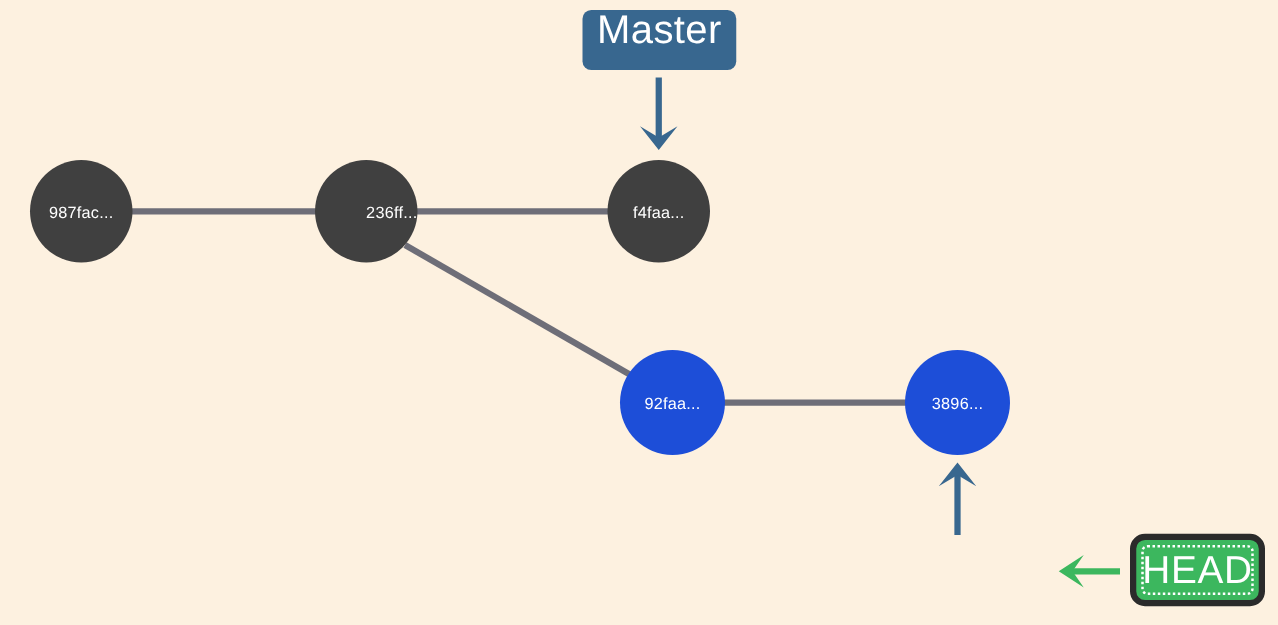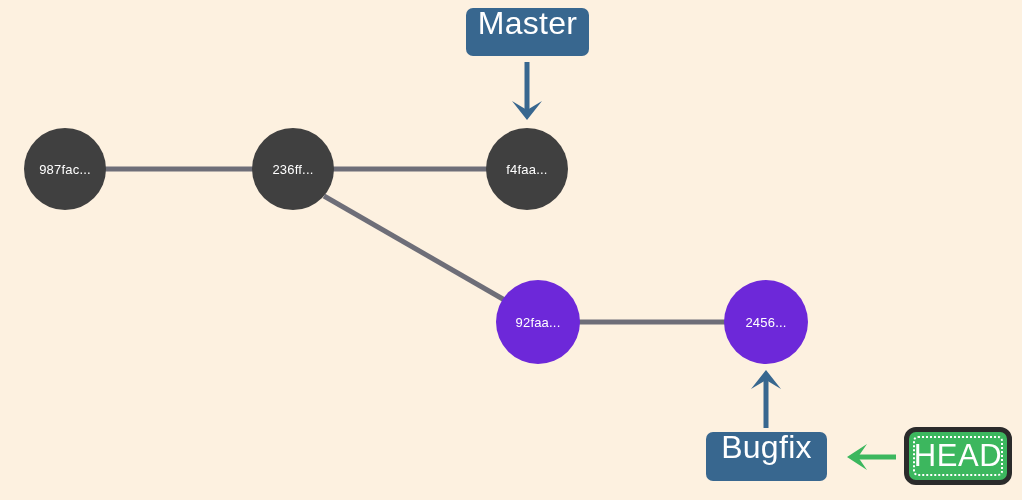--- a/index.html
+++ b/index.html
@@ -30,21 +30,21 @@
     border-radius: 50%;
     display: flex;
     align-items: center;
     justify-content: center;
     color: #ffffff;
     font-size: 13px;
     letter-spacing: 0.2px;
     box-sizing: border-box;
   }
   .node-commit-purple { background: #404040; }
-  .node-commit-teal   { background: #6d28d9; }
+  .node-commit-teal   { background: #1d4ed8; }
 
   .badge {
     position: absolute;
     display: flex;
     align-items: center;
     justify-content: center;
     box-sizing: border-box;
     color: #ffffff;
   }
   .badge-branch {
@@ -101,42 +101,39 @@
     <g>
       <line x1="896" y1="457" x2="856" y2="457" stroke="#3cb75e" stroke-width="5"></line>
       <path d="M 867 444 L 847 457 L 867 470 L 858 457 Z" fill="#3cb75e"></path>
     </g>
   </svg>
 
   <div class="node node-commit-purple" style="left:24px; top:128px; width:82px; height:82px;">
     <span>987fac...</span>
   </div>
 
-  <div class="node node-commit-purple" style="left:252px; top:128px; width:82px; height:82px;">
+  <div class="node node-commit-purple" style="left:252px; top:128px; width:82px; height:82px;justify-content:flex-end;">
     <span>236ff...</span>
   </div>
 
   <div class="node node-commit-purple" style="left:486px; top:128px; width:82px; height:82px;justify-content:center;">
     <span>f4faa...</span>
   </div>
 
   <div class="node node-commit-teal" style="left:496px; top:280px; width:84px; height:84px;">
     <span>92faa...</span>
   </div>
 
   <div class="node node-commit-teal" style="left:724px; top:280px; width:84px; height:84px;">
-    <span>2456...</span>
+    <span>3896...</span>
   </div>
 
   <div class="badge badge-branch" style="left:466px; top:8px; width:123px; height:48px;">
     <span>Master</span>
   </div>
 
-  <div class="badge badge-branch" style="left:706px; top:432px; width:121px; height:49px;">
-    <span>Bugfix</span>
-  </div>
 
   <div class="badge badge-head" style="left:904px; top:427px; width:108px; height:58px;">
     <span class="badge-head-inner"></span>
     <span class="badge-head-label">HEAD</span>
   </div>
 
 </div>
 
 </body></html>

